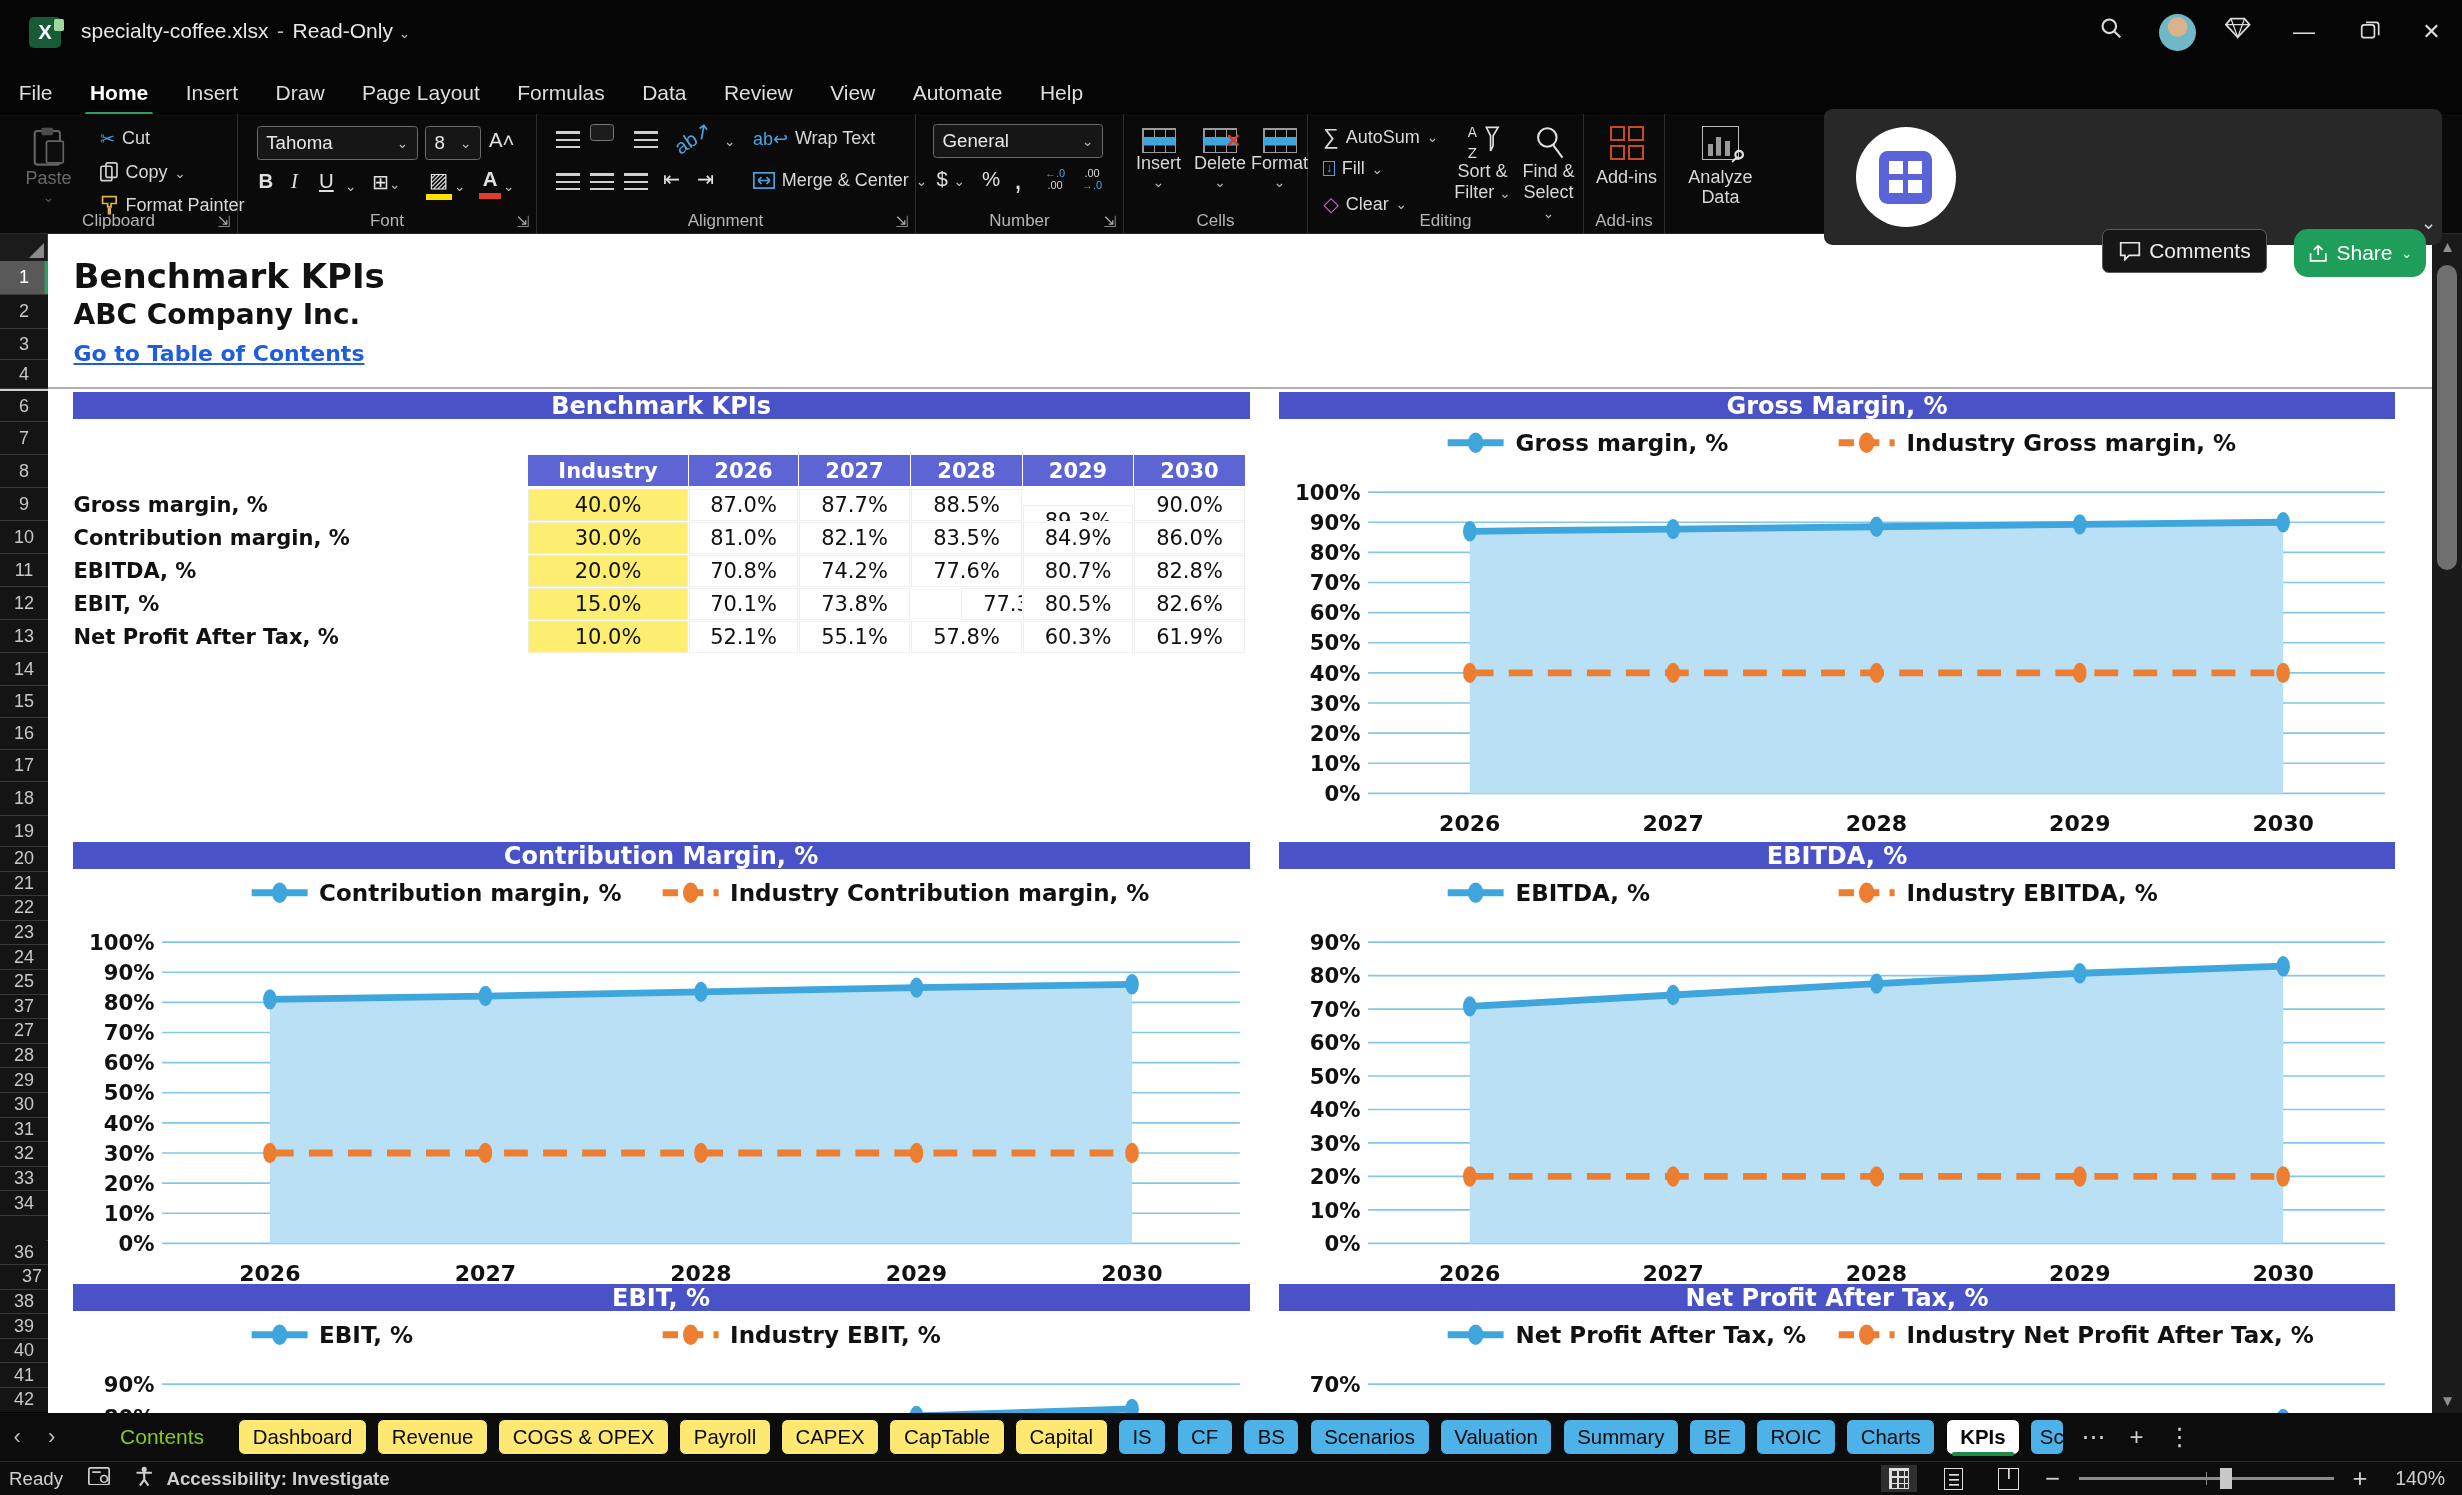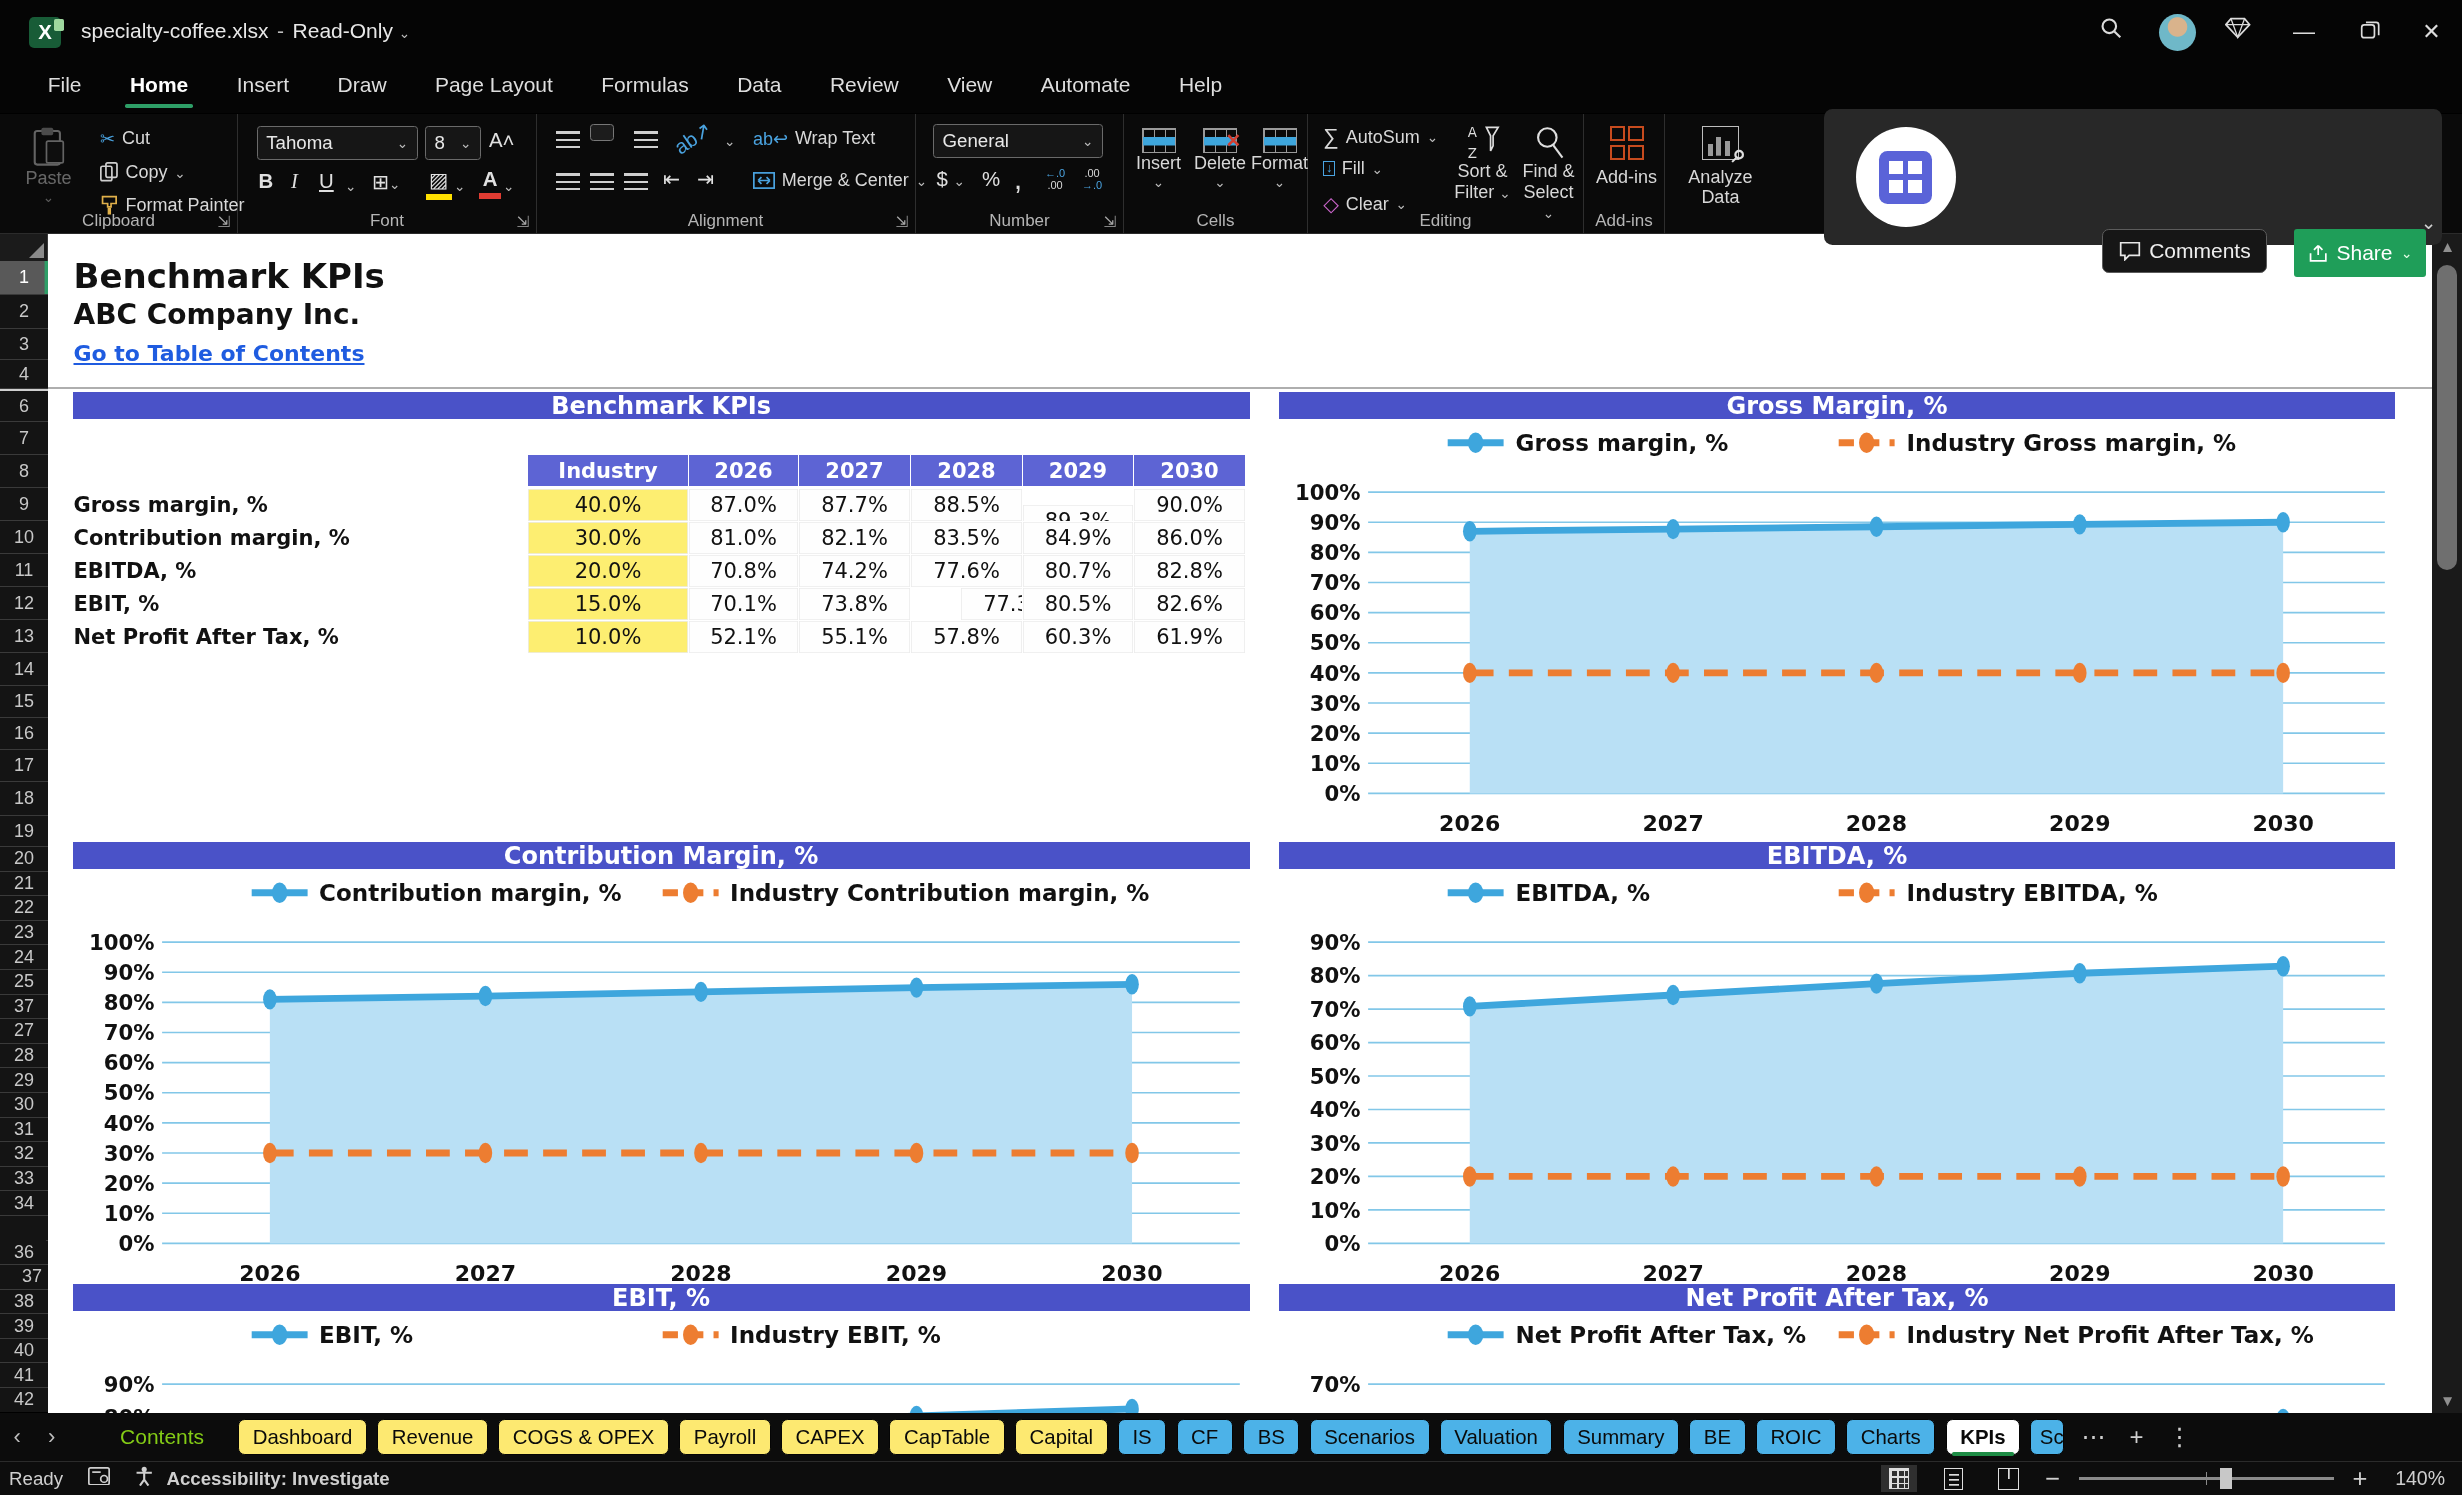--- a/index.html
+++ b/index.html
@@ -8,21 +8,21 @@
   .abs { position:absolute; }
   
   #titlebar { position:absolute; left:0; top:0; width:2462px; height:64px; background:#050505; color:#e6e6e6; }
   #excel-icon { position:absolute; left:29px; top:17px; width:32px; height:31px; background:#185c37; border-radius:5.1px;
     color:#fff; font-weight:bold; font-size:20.4px; text-align:center; line-height:31px; }
   #excel-icon::after { content:""; position:absolute; right:-3.4px; top:1.7px; width:10.2px; height:12px; background:#9fd89f; border-radius:1.7px; }
   #title-text { position:absolute; left:81px; top:18.7px; font-size:21px; color:#e8e8e8; white-space:nowrap; }
   #title-text .dim { color:#bdbdbd; padding:0 8.5px; }
   .tb-btn { position:absolute; top:10.2px; width:44px; height:44px; color:#dcdcdc; font-size:22px; text-align:center; line-height:44px; }
   
-  #menubar { position:absolute; left:0; top:64px; width:2462px; height:49px; background:#050505; display:flex; align-items:flex-start; padding-left:29px; gap:11px; }
+  #menubar { position:absolute; left:0; top:64px; width:2462px; height:49px; background:#050505; display:flex; align-items:flex-end; gap:0; }
   .menu-item { color:#dedede; font-size:21px; padding:8.5px 18.7px; position:relative; }
   .menu-item.active { color:#fff; font-weight:bold; }
   .menu-item.active::after { content:""; position:absolute; left:13.6px; right:13.6px; bottom:-3.4px; height:4.2px; background:#2e9e67; border-radius:1.7px; }
   
   #ribbon { position:absolute; left:0; top:114px; width:2462px; height:120px; background:#0a0a0a; border-bottom:0.8px solid #2b2b2b; color:#e0e0e0; }
   .rgroup { position:absolute; top:0; height:120px; border-right:0.8px solid #2e2e2e; }
   .rgroup-label { position:absolute; bottom:3.4px; left:0; right:0; text-align:center; font-size:17px; color:#b5b5b5; }
   .launcher { position:absolute; bottom:3.4px; right:6.8px; font-size:15.3px; color:#a8a8a8; }
   .rbtn-big { position:absolute; display:flex; flex-direction:column; align-items:center; font-size:18px; color:#d8d8d8; }
   .rsmall { position:absolute; display:flex; align-items:center; gap:6.8px; font-size:18px; color:#d8d8d8; white-space:nowrap; }
@@ -51,21 +51,21 @@
     display:flex; align-items:center; }
   #logo-badge { width:100px; height:100px; background:#fff; border-radius:50%; margin-left:32px; display:flex; align-items:center; justify-content:center; }
   #logo-badge .sq { width:53px; height:53px; background:#5a63d8; border-radius:8.5px; display:grid; grid-template-columns:1fr 1fr; gap:5.1px; padding:10.2px; }
   #logo-badge .sq span { background:#fff; }
   #logo-words { margin-left:25.5px; color:#fff; }
   #logo-line1 { font-size:39px; font-weight:bold; letter-spacing:0.8px; }
   #logo-line2 { font-size:25.5px; letter-spacing:18.7px; margin-top:1.7px; }
   #ribbon-collapse { position:absolute; right:25.5px; top:212px; color:#cfcfcf; font-size:18.7px; z-index:6; }
   #comments-btn { position:absolute; right:195px; top:115px; height:44px; border:0.8px solid #5c5c5c; border-radius:6.8px; color:#eee;
     font-size:21px; display:flex; align-items:center; padding:0 15.3px; gap:8.5px; background:#161616; z-index:6; }
-  #share-btn { position:absolute; right:36px; top:115px; height:48px; background:#1f9e59; border-radius:3px; color:#fff;
+  #share-btn { position:absolute; right:36px; top:115px; height:48px; background:#1f9e59; border-radius:14px; color:#fff;
     font-size:21px; display:flex; align-items:center; padding:0 13.6px; gap:8.5px; z-index:6; }
   
   #colheads { position:absolute; left:0; top:234px; width:2432px; height:27px; background:#141414; display:flex; }
   #corner { width:48px; height:27px; background:#1b1b1b; position:relative; border-right:0.8px solid #3a3a3a; }
   #corner::after { content:""; position:absolute; right:3.4px; bottom:3.4px; border-left:15.3px solid transparent; border-bottom:15.3px solid #8a8a8a; }
   .colhead { height:27px; border-right:0.8px solid #3a3a3a; color:#c8c8c8; font-size:17px; display:flex; align-items:center; justify-content:center; }
   .colhead.sel { background:#595959; color:#fff; box-shadow:inset 0 -3.4px 0 #2e9e67; }
   #rowheads { position:absolute; left:0; top:261px; width:48px; height:1151px; background:#141414; overflow:hidden; }
   .rowhead { width:48px; border-bottom:0.8px solid #3a3a3a; color:#c8c8c8; font-size:18px; display:flex; align-items:center; justify-content:center; }
   .rowhead.sel { background:#595959; color:#fff; box-shadow:inset -3.4px 0 0 #2e9e67; }

